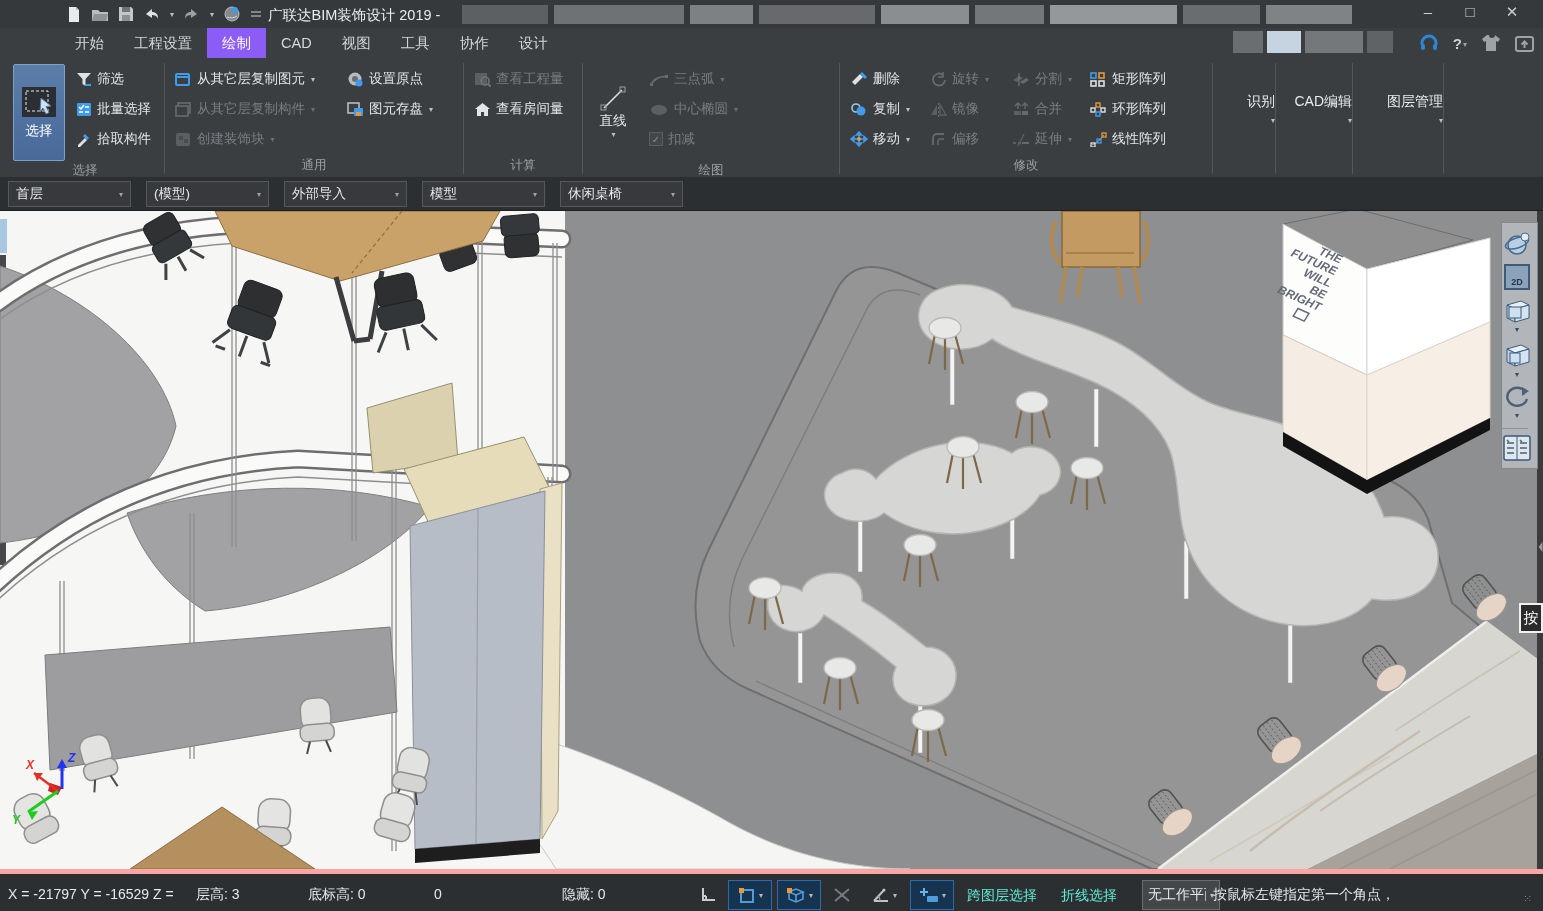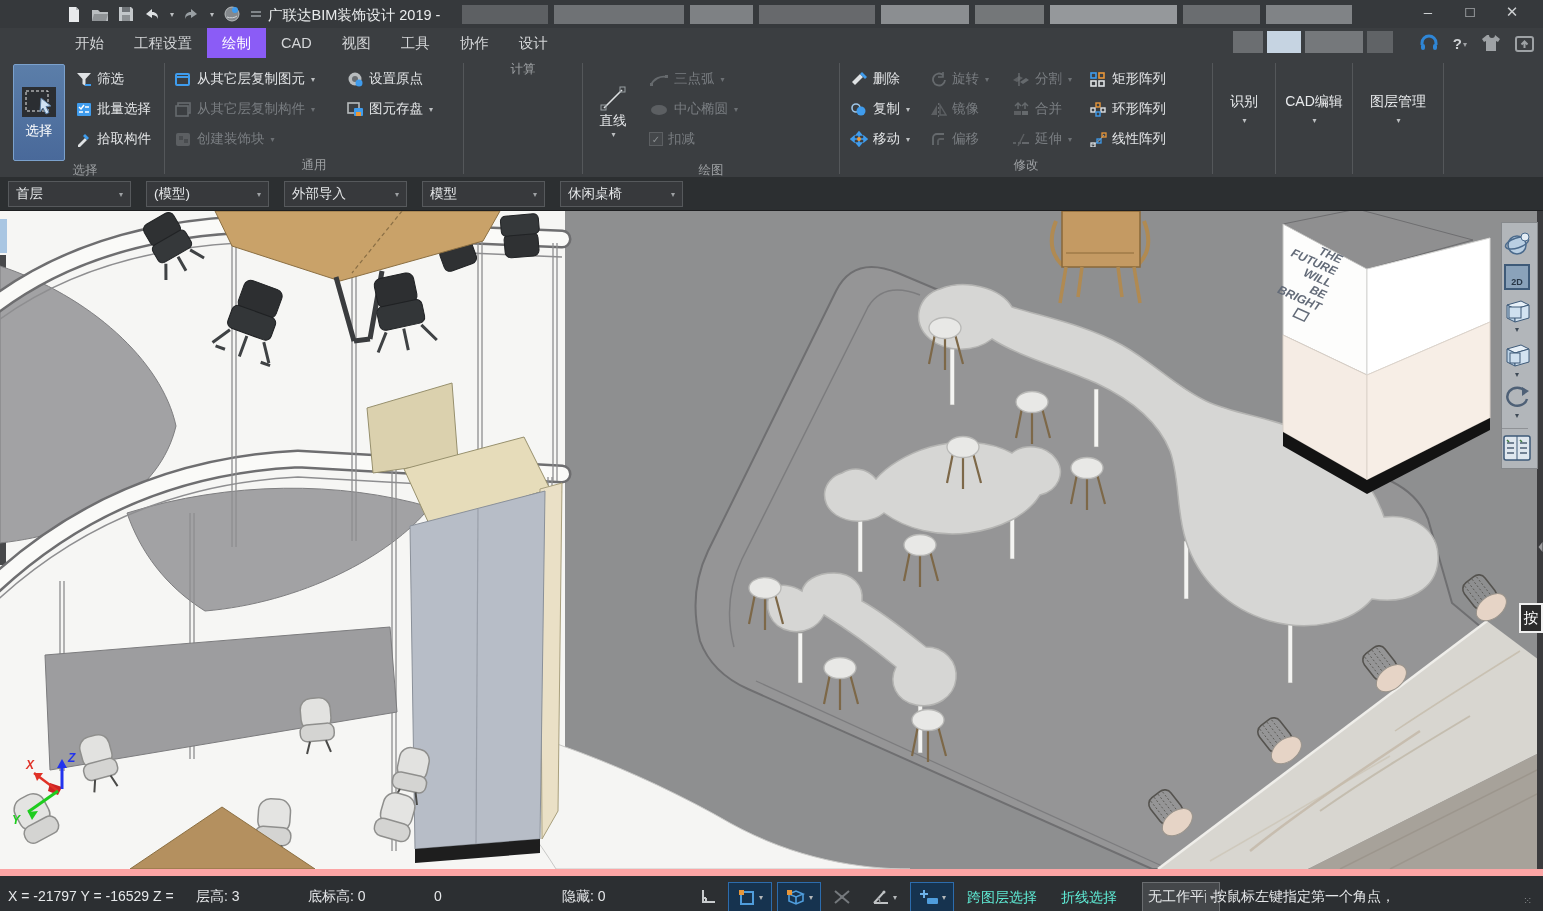--- a/index.html
+++ b/index.html
@@ -31,36 +31,36 @@
 .vsep{width:1px;background:#54575a;margin:3px 0}
 .col{display:flex;flex-direction:column}
 .item{display:flex;align-items:center;gap:5px;height:30px;color:#e3e5e7;padding:0 3px;white-space:nowrap;cursor:default}
 .item.dis{color:#797d81}
 .item.dis svg{opacity:.45}
 .caret{font-size:8px;color:#bcbfc1;margin-left:1px;font-style:normal}
 .dis .caret{color:#6c7074}
 .bigsel{width:52px;height:97px;margin-right:8px;background:linear-gradient(#5b7ea9,#49699a);border:1px solid #7ba1cc;border-radius:2px;display:flex;flex-direction:column;align-items:center;justify-content:center;gap:4px;color:#fff;cursor:default}
 .linebtn{width:46px;height:97px;display:flex;flex-direction:column;align-items:center;justify-content:center;gap:0;color:#e3e5e7;cursor:default}
 .cb{width:14px;height:14px;background:#44474a;border:1px solid #5c5f62;display:inline-flex;align-items:center;justify-content:center;font-size:10px;color:#8b8f92}
-.bigbtn{width:100%;height:97px;display:flex;flex-direction:column;align-items:center;justify-content:center;gap:5px;color:#e8eaec;font-size:14px;cursor:default}
+.bigbtn{width:100%;height:97px;display:flex;flex-direction:column;align-items:flex-end;justify-content:center;gap:5px;color:#e8eaec;font-size:14px;cursor:default}
 
 .ctxbar{position:absolute;left:0;top:178px;width:100%;height:33px;background:#2c2f31;display:flex;align-items:center;gap:15px;padding-left:8px;border-bottom:1px solid #1e1f21}
 .combo{width:123px;height:26px;background:#37393c;border:1px solid #56595c;display:flex;align-items:center;justify-content:space-between;padding:0 7px;color:#e6e8ea;font-size:13.5px;cursor:default}
 .combo .caret{color:#9ea1a4}
 
 .viewport{position:absolute;left:0;top:211px;width:1543px;height:658px;background:#8e8f90}
 
 .rnav{position:absolute;left:1501px;top:222px;width:37px;background:#b2b6ba;border:1px solid #85888b;z-index:6;display:flex;flex-direction:column;align-items:flex-start;padding:4px 0 5px}
 .rnav .tool{width:30px;display:flex;flex-direction:column;align-items:center;margin:2px 0}
 .rnav .tc{font-size:8px;color:#3e4a56;line-height:8px;margin:1px 0 2px}
 .rnav hr{width:26px;border:none;border-top:1px solid #8f9296;margin:4px 0}
 
 .vp-tooltip{position:absolute;left:1519px;top:603px;width:24px;height:30px;background:#2b2b2b;border:2px solid #f0f0f0;color:#fff;font-size:15px;display:flex;align-items:center;justify-content:center;z-index:7}
 
-.statusbar{position:absolute;left:0;top:869px;width:100%;height:42px;background:#2c2f32;border-top:7px solid #fca5a5;font-size:14px;color:#e6e8ea}
+.statusbar{position:absolute;left:0;top:869px;width:100%;height:42px;background:#2c2f32;border-top:5px solid #fca5a5;font-size:14px;color:#e6e8ea}
 .statusbar .abs{position:absolute;top:12px;white-space:nowrap}
 .sbtns{position:absolute;left:693px;top:6px;display:flex;gap:5px;align-items:center}
 .sbtn{width:34px;height:30px;background:transparent;border:1px solid transparent;display:flex;align-items:center;justify-content:center;gap:1px}
 .sbtn.on{background:#16334f;border:1px solid #2c6cad}
 .sbtn .caret{color:#b5b8ba}
 .txtbtn{padding:0 9px;line-height:30px;color:#5eead4;white-space:nowrap}
 .wpbtn{height:30px;background:#44474a;border:1px solid #6a6d70;display:flex;align-items:center;padding:0 5px;gap:3px;margin-left:4px}
 .wpbtn .wptxt{max-width:58px;overflow:hidden;white-space:nowrap;display:inline-block}
 .grip{position:absolute;right:6px;top:18px;width:14px;height:14px;color:#7b7e81;font-size:11px;letter-spacing:1px}
 </style>
@@ -241,20 +241,38 @@
             <span>图元存盘</span>
               <i class="caret">▾</i>
           </div>
         </div>
       </div>
       <div class="glabel">通用</div>
     </div>
     <div class="vsep"></div>
 
     <div class="group" style="width:118px">
+      <div class="gbody">
+        <div class="col">
+          <div class="item dis">
+            <svg width="17" height="15">
+                <rect x="1" y="1" width="12" height="12" fill="#84888c"></rect>
+                <circle cx="11" cy="9" r="4" fill="none" stroke="#b0b4b8" stroke-width="1.6"></circle>
+                <path d="M14 12 l3 3" stroke="#b0b4b8" stroke-width="2"></path>
+              </svg>
+            <span>查看工程量</span>
+          </div>
+          <div class="item">
+            <svg width="17" height="15">
+                <path d="M8.5 1 L16 7 h-2 v7 h-4 v-4 h-3 v4 H3 V7 H1 z" fill="#e3e5e7"></path>
+              </svg>
+            <span>查看房间量</span>
+          </div>
+        </div>
+      </div>
       <div class="glabel">计算</div>
     </div>
     <div class="vsep"></div>
 
     <div class="group" style="width:256px">
       <div class="gbody">
         <div class="linebtn">
           <svg width="26" height="26">
               <path d="M4 22 L22 4" stroke="#dfe2e4" stroke-width="1.6"></path>
               <rect x="1" y="19" width="5" height="5" fill="none" stroke="#9aa0a4"></rect>

